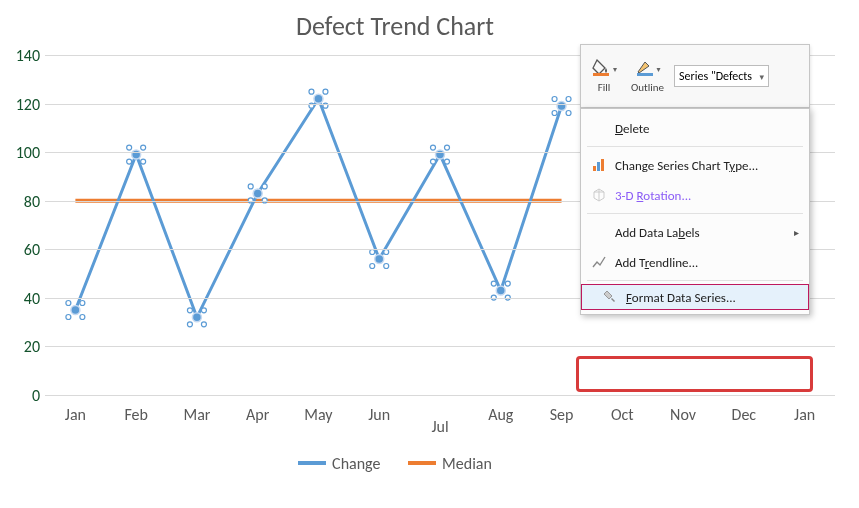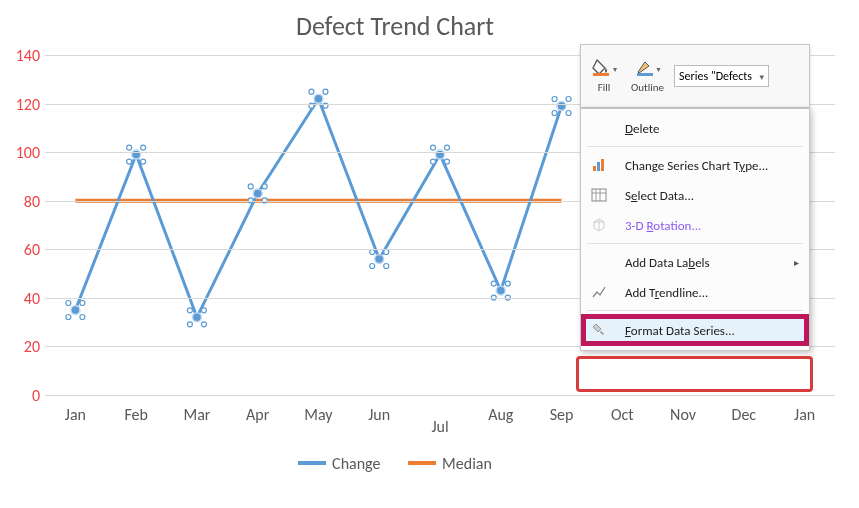--- a/index.html
+++ b/index.html
@@ -1,42 +1,42 @@
 <!DOCTYPE html>
 <html><head>
 <meta charset="utf-8">
 <style>
   * { box-sizing: border-box; margin: 0; padding: 0; }
   body { font-family: "Segoe UI", Calibri, Arial, sans-serif; background: #fff; width: 859px; height: 508px; position: relative; overflow: hidden; }
   .chart-container { position: absolute; left: 0; top: 0; width: 790px; height: 508px; }
   .chart-title { text-align: center; font-size: 26px; color: #595959; font-weight: 400; padding-top: 10px; }
   .plot-area { position: absolute; left: 45px; top: 55px; width: 790px; height: 340px; }
   .grid-line { position: absolute; left: 0; right: 0; height: 0; border-top: 1px solid #d9d9d9; }
-  .y-label { position: absolute; left: -35px; width: 30px; text-align: right; font-size: 16px; color: #ef4444; transform: translateY(-50%); }
+  .y-label { position: absolute; left: -35px; width: 30px; text-align: right; font-size: 16px; color: #14532d; transform: translateY(-50%); }
   .x-axis { position: absolute; left: 45px; top: 405px; width: 790px; height: 20px; }
   .x-label { position: absolute; font-size: 16px; color: #595959; transform: translateX(-50%); }
   .legend { position: absolute; left: 0; right: 0; top: 450px; text-align: center; font-size: 16px; color: #595959; }
   .legend-item { display: inline-flex; align-items: center; margin: 0 12px; }
   .legend-swatch { display: inline-block; width: 28px; height: 4px; margin-right: 6px; }
   svg.lines { position: absolute; left: 0; top: 0; width: 100%; height: 100%; overflow: visible; }
   .defects-line { stroke: #5b9bd5; stroke-width: 3; fill: none; }
   .median-line { stroke: #ed7d31; stroke-width: 4; fill: none; }
   .marker { fill: #5b9bd5; stroke: #c5d9f1; stroke-width: 1.5; }
   .sel-handle { fill: #fff; stroke: #5b9bd5; stroke-width: 1.2; }
 
   .mini-toolbar { position: absolute; left: 580px; top: 44px; width: 230px; height: 64px; background: #f8f8f8; border: 1px solid #c6c6c6; display: flex; align-items: center; padding: 4px 6px; gap: 6px; box-shadow: 0 2px 4px rgba(0,0,0,0.15); }
   .tb-btn { display: flex; flex-direction: column; align-items: center; font-size: 11px; color: #444; gap: 2px; padding: 2px 4px; cursor: default; }
   .tb-btn .caret { font-size: 8px; margin-left: 2px; color: #666; }
   .tb-icon-row { display: flex; align-items: center; }
   .series-select { border: 1px solid #bcbcbc; background: #fff; font-size: 12px; padding: 3px 4px; width: 95px; display: flex; align-items: center; justify-content: space-between; }
 
   .context-menu { position: absolute; left: 580px; top: 108px; width: 230px; background: #fcfcfc; border: 1px solid #c6c6c6; box-shadow: 2px 2px 6px rgba(0,0,0,0.25); padding: 4px 0; }
-  .menu-item { display: flex; align-items: center; height: 30px; padding: 0 10px 0 8px; font-size: 13px; color: #222; gap: 16px; cursor: default; position: relative; }
+  .menu-item { display: flex; align-items: center; height: 30px; padding: 0 10px 0 8px; font-size: 13px; color: #222; gap: 6px; cursor: default; position: relative; }
   .menu-item.disabled { color: #8b5cf6; }
-  .menu-item.hover { background: #e5f1fb; border: 5px solid #be185d; height: 32px; padding: 0 9px 0 3px; }
+  .menu-item.hover { background: #e5f1fb; border: 1px solid #be185d; height: 26px; padding: 0 9px 0 18px; }
   .menu-icon { width: 20px; height: 20px; display: flex; align-items: center; justify-content: center; flex-shrink: 0; }
   .menu-sep { height: 1px; background: #e1e1e1; margin: 3px 6px; }
   .menu-arrow { position: absolute; right: 10px; font-size: 10px; color: #555; }
   .underline { text-decoration: underline; }
   .highlight-box { position: absolute; left: 576px; top: 356px; width: 237px; height: 36px; border: 3px solid #d83b3b; border-radius: 4px; pointer-events: none; }
 </style>
 </head>
 <body>
 
 <div class="chart-container">
@@ -182,29 +182,20 @@
   <div class="menu-item">
     <span class="menu-icon">
         <svg width="16" height="16">
           <rect x="2" y="9" width="3" height="5" fill="#ed7d31"></rect>
           <rect x="6" y="5" width="3" height="9" fill="#5b9bd5"></rect>
           <rect x="10" y="2" width="3" height="12" fill="#ed7d31"></rect>
         </svg>
       </span>
     <span><span>Change Series Chart T</span><span class="underline">y</span><span>pe...</span></span>
   </div>
-  <div class="menu-item">
-    <span class="menu-icon">
-        <svg width="16" height="16">
-          <rect x="1" y="2" width="14" height="12" fill="none" stroke="#888" stroke-width="1"></rect>
-          <path d="M1 6h14M5 2v12M9 2v12" stroke="#888" stroke-width="0.8"></path>
-        </svg>
-      </span>
-    <span><span>S</span><span class="underline">e</span><span>lect Data...</span></span>
-  </div>
   <div class="menu-item disabled">
     <span class="menu-icon">
         <svg width="16" height="16">
           <path d="M3 5 L8 2 L13 5 L13 11 L8 14 L3 11 Z M8 2 L8 14 M3 5 L13 5" fill="none" stroke="#ccc" stroke-width="1"></path>
         </svg>
       </span>
     <span><span>3-D </span><span class="underline">R</span><span>otation...</span></span>
   </div>
   <div class="menu-sep"></div>
   <div class="menu-item">

